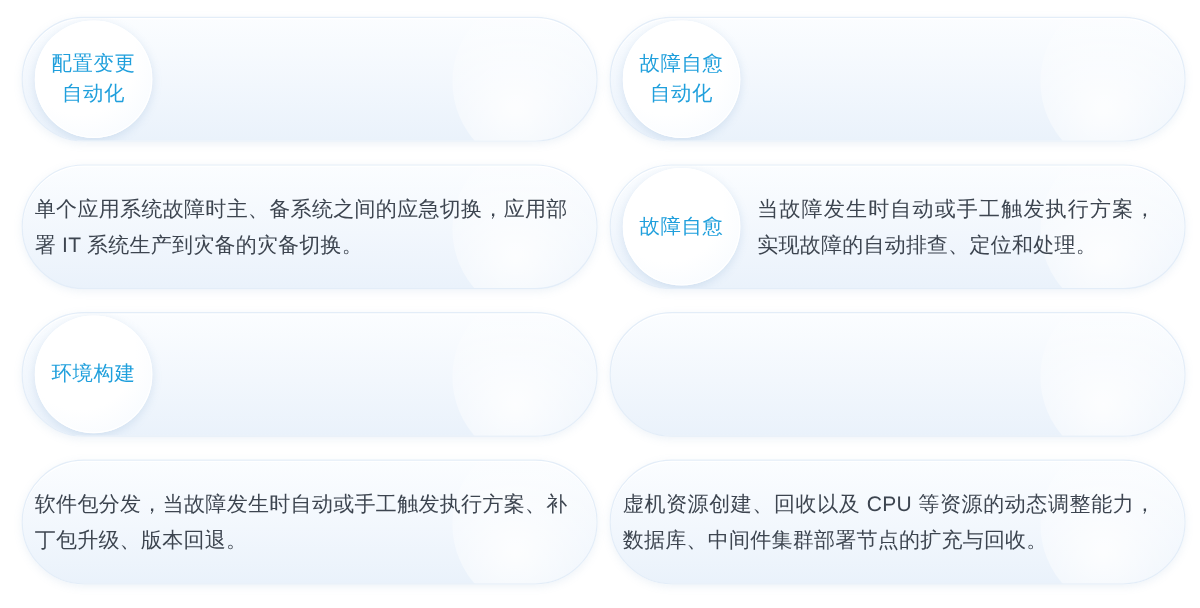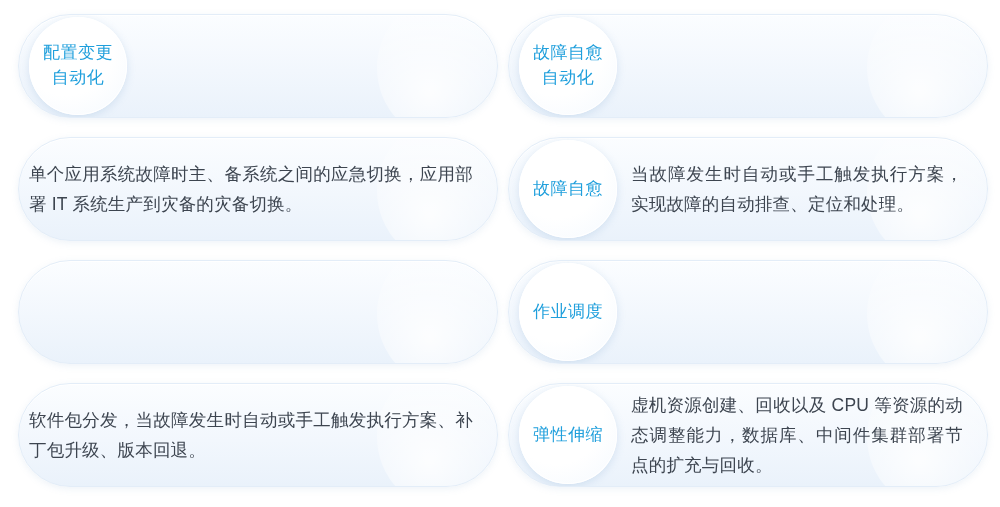--- a/index.html
+++ b/index.html
@@ -110,32 +110,29 @@
   </div>
 
   <div class="card">
     <div class="badge accent-blue">
       <span class="badge-text">故障自愈</span>
     </div>
     <div class="desc">当故障发生时自动或手工触发执行方案，实现故障的自动排查、定位和处理。</div>
   </div>
 
   <div class="card">
+    <div class="badge accent-blue">
+      <span class="badge-text">环境构建</span>
+    </div>
   </div>
 
   <div class="card">
-    <div class="badge accent-blue">
-      <span class="badge-text">作业调度</span>
-    </div>
   </div>
 
   <div class="card">
     <div class="desc">软件包分发，当故障发生时自动或手工触发执行方案、补丁包升级、版本回退。</div>
   </div>
 
   <div class="card">
-    <div class="badge accent-blue">
-      <span class="badge-text">弹性伸缩</span>
-    </div>
     <div class="desc">虚机资源创建、回收以及 CPU 等资源的动态调整能力，数据库、中间件集群部署节点的扩充与回收。</div>
   </div>
 
 </div>
 
 </body></html>

